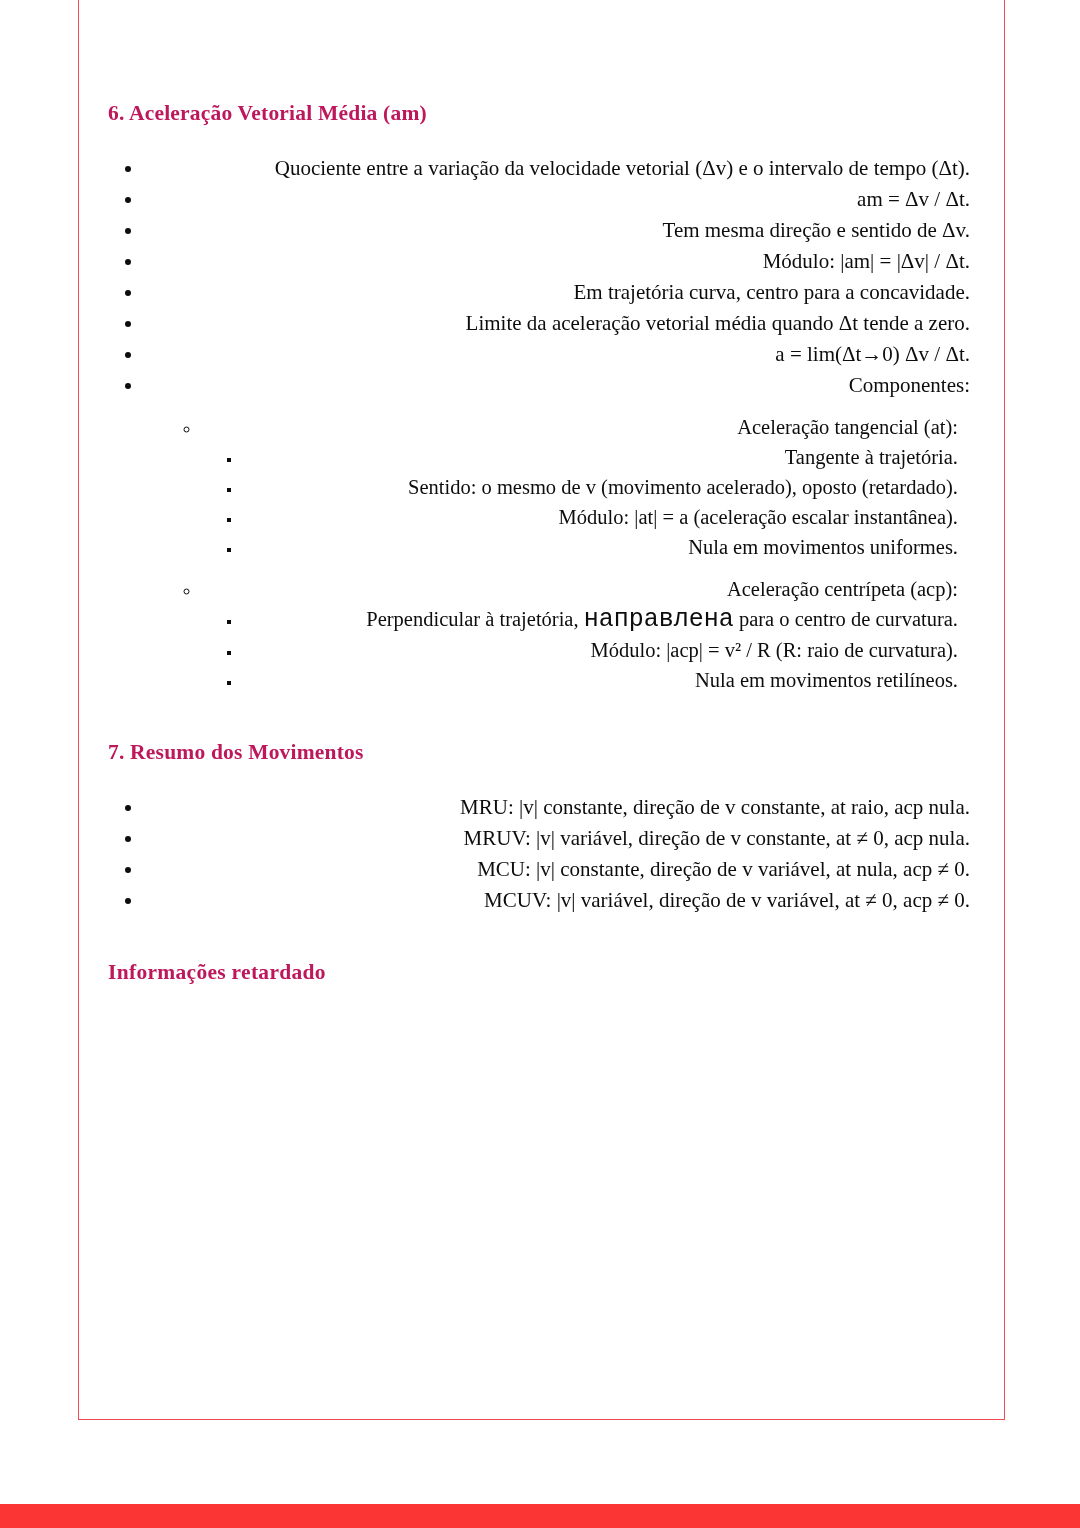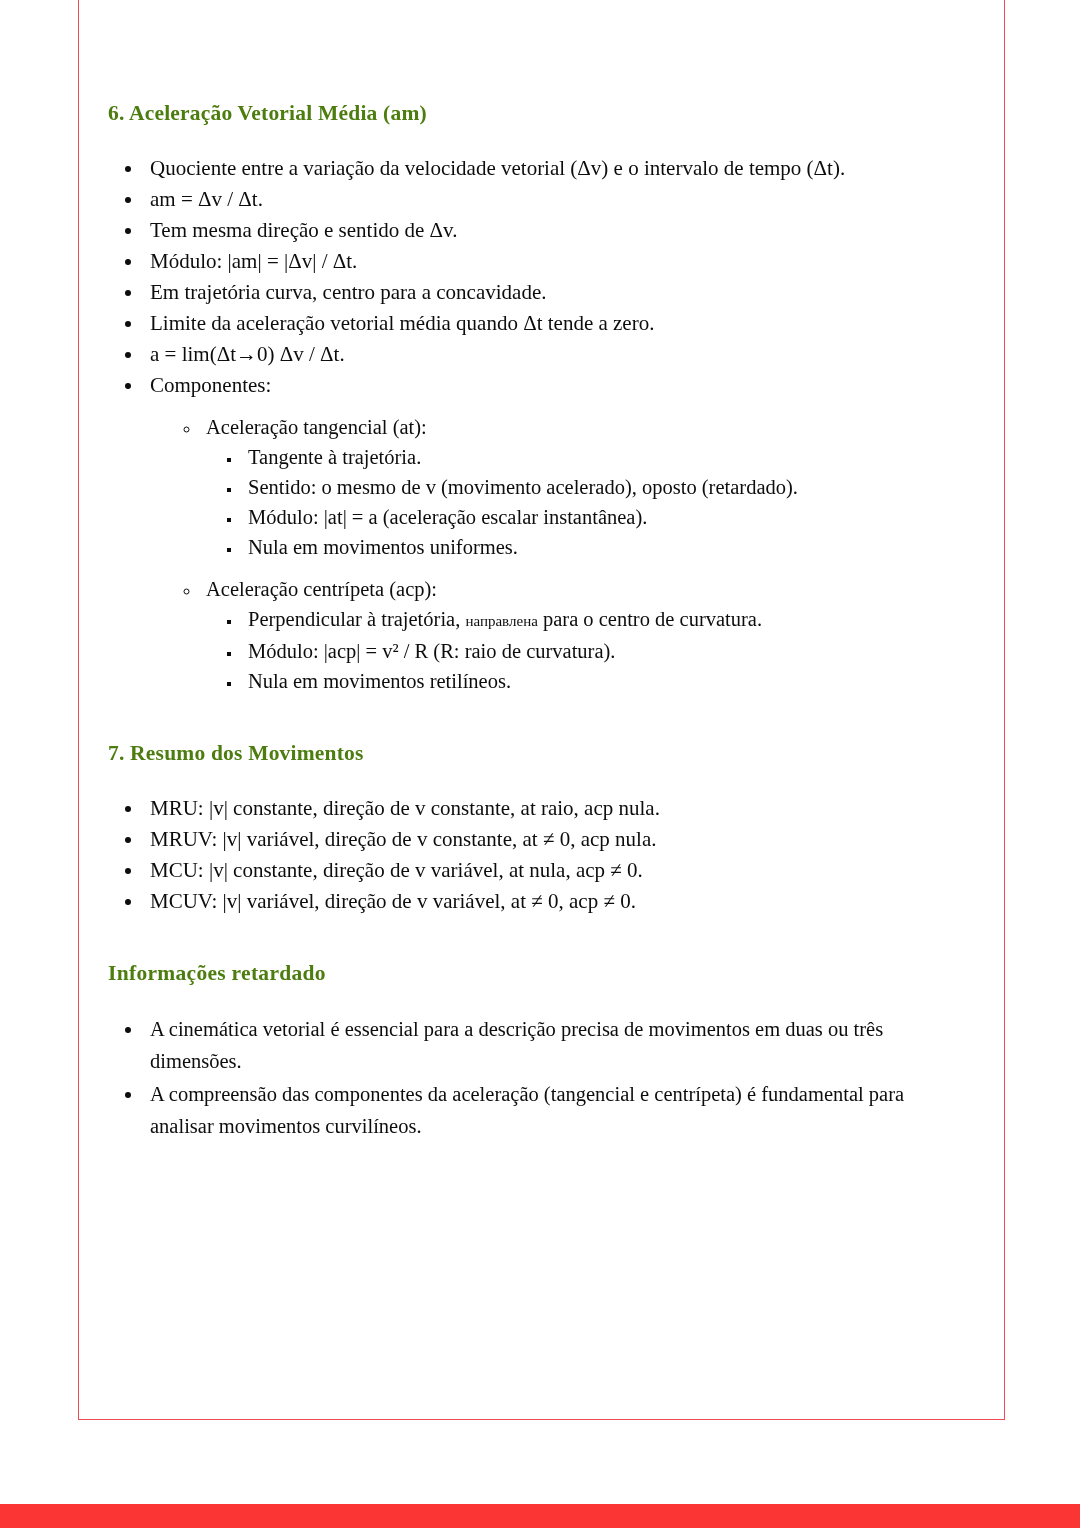--- a/index.html
+++ b/index.html
@@ -46,21 +46,21 @@
     width: 862px;
   }
 
   h2.section-heading {
     font-family: "Liberation Serif", "DejaVu Serif", serif;
     font-weight: bold;
     font-size: 21.5px;
     line-height: 1.25;
     margin: 0 0 26px 0;
     letter-spacing: 0.2px;
-    color: #4d7c0f;
+    color: #be185d;
   }
   h2.section-heading.spaced-top {
     margin-top: 44px;
   }
   h2.section-heading.alt {
     letter-spacing: 0.3px;
   }
 
   ul.lvl1 {
     margin: 0 0 0 0;
@@ -76,20 +76,21 @@
     margin: 0;
     padding: 0 0 0 36px;
     list-style-type: square;
   }
 
   ul.lvl1 > li {
     font-size: 21px;
     line-height: 30px;
     margin: 0 0 1px 0;
     padding-left: 6px;
+    text-align: right;
   }
   ul.lvl2 > li {
     font-size: 20.5px;
     line-height: 30px;
     margin: 12px;
     padding-left: 6px;
   }
   ul.lvl3 > li {
     font-size: 20.5px;
     line-height: 30px;
@@ -109,22 +110,22 @@
 
   
   ul.info > li {
     font-size: 20.5px;
     line-height: 32px;
     margin-bottom: 1px;
   }
 
   
   .cyr {
-    font-family: Liberation Serif, serif;
-    font-size: 15px;
+    font-family: Liberation Mono, monospace;
+    font-size: 25px;
   }
 </style>
 </head>
 <body>
 
 <div id="page-frame"></div>
 
 <div id="content">
 
   <div class="block">
@@ -175,21 +176,17 @@
     <ul class="lvl1">
       <li>MRU: |v| constante, direção de v constante, at raio, acp nula.</li>
       <li>MRUV: |v| variável, direção de v constante, at ≠ 0, acp nula.</li>
       <li>MCU: |v| constante, direção de v variável, at nula, acp ≠ 0.</li>
       <li>MCUV: |v| variável, direção de v variável, at ≠ 0, acp ≠ 0.</li>
     </ul>
   </div>
 
   <div class="block">
     <h2 class="section-heading spaced-top alt">Informações retardado</h2>
-    <ul class="lvl1 info">
-      <li>A cinemática vetorial é essencial para a descrição precisa de movimentos em duas ou três dimensões.</li>
-      <li>A compreensão das componentes da aceleração (tangencial e centrípeta) é fundamental para analisar movimentos curvilíneos.</li>
-    </ul>
   </div>
 
 </div>
 
 <div id="bottom-bar"></div>
 
 </body></html>

